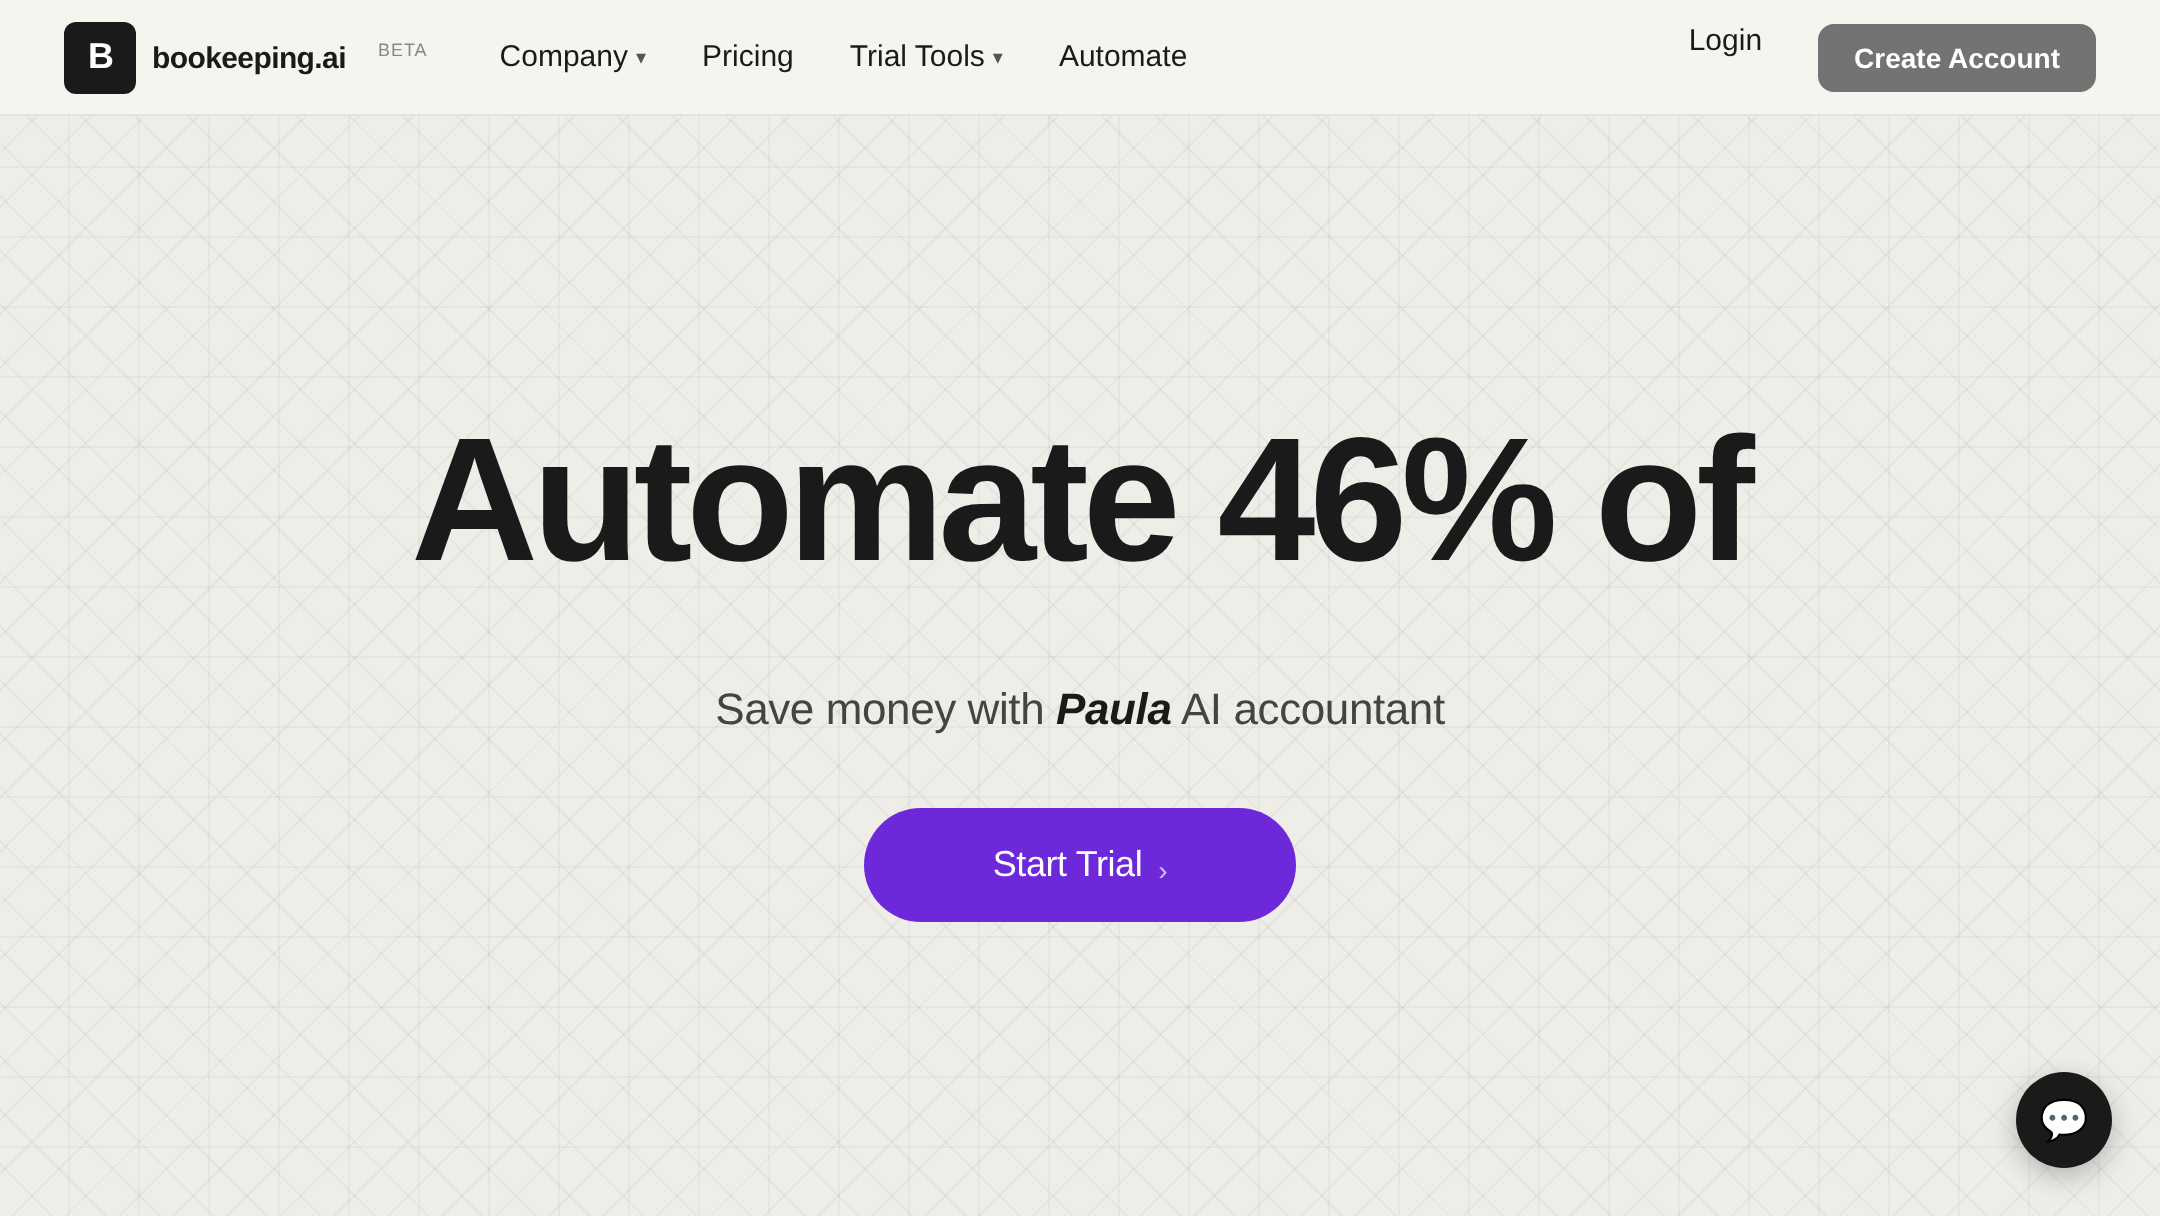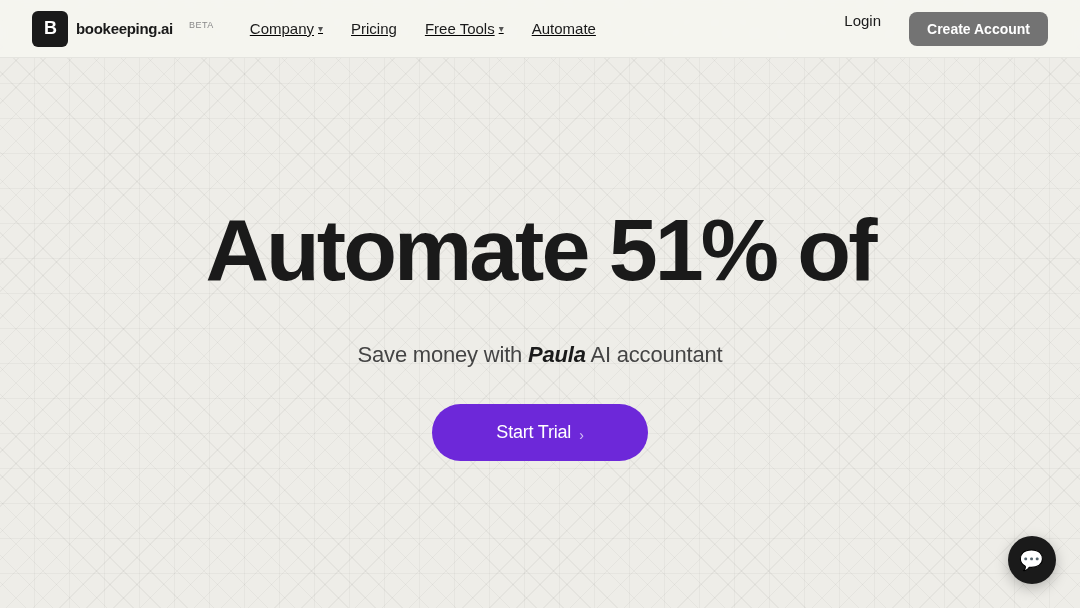--- a/index.html
+++ b/index.html
@@ -113,21 +113,20 @@
       text-transform: uppercase;
       letter-spacing: 0.5px;
       margin-left: 16px;
       vertical-align: super;
     }
 
     .nav-links {
       display: flex;
       gap: 28px;
       list-style: none;
-      text-decoration: underline;
     }
 
     .nav-links li a {
       text-decoration: none;
       color: #1a1a1a;
       font-size: 15px;
       font-weight: 500;
       display: flex;
       align-items: center;
       gap: 4px;
@@ -267,41 +266,41 @@
           <span class="chevron">▾</span>
         </a>
       </li>
       <li>
         <a href="#">
           <span>Pricing</span>
         </a>
       </li>
       <li>
         <a href="#">
-          <span>Free Tools</span>
+          <span>Trial Tools</span>
           <span class="chevron">▾</span>
         </a>
       </li>
       <li>
         <a href="#">
           <span>Automate</span>
         </a>
       </li>
     </ul>
   </div>
 
   <div class="nav-right">
     <a href="#" class="login-link">Login</a>
     <a href="#" class="create-account-btn">Create Account</a>
   </div>
 </nav>
 
 <section class="hero">
   <h1 class="hero-headline">
-    <span>Automate 51% of</span><br>
+    <span>Automate 46% of</span><br>
   </h1>
   <p class="hero-subheadline">
     <span>Save money with </span><em>Paula</em><span> AI accountant</span>
   </p>
   <a href="#" class="cta-btn">
     <span>Start Trial</span>
     <span class="cta-arrow">›</span>
   </a>
 </section>
 

